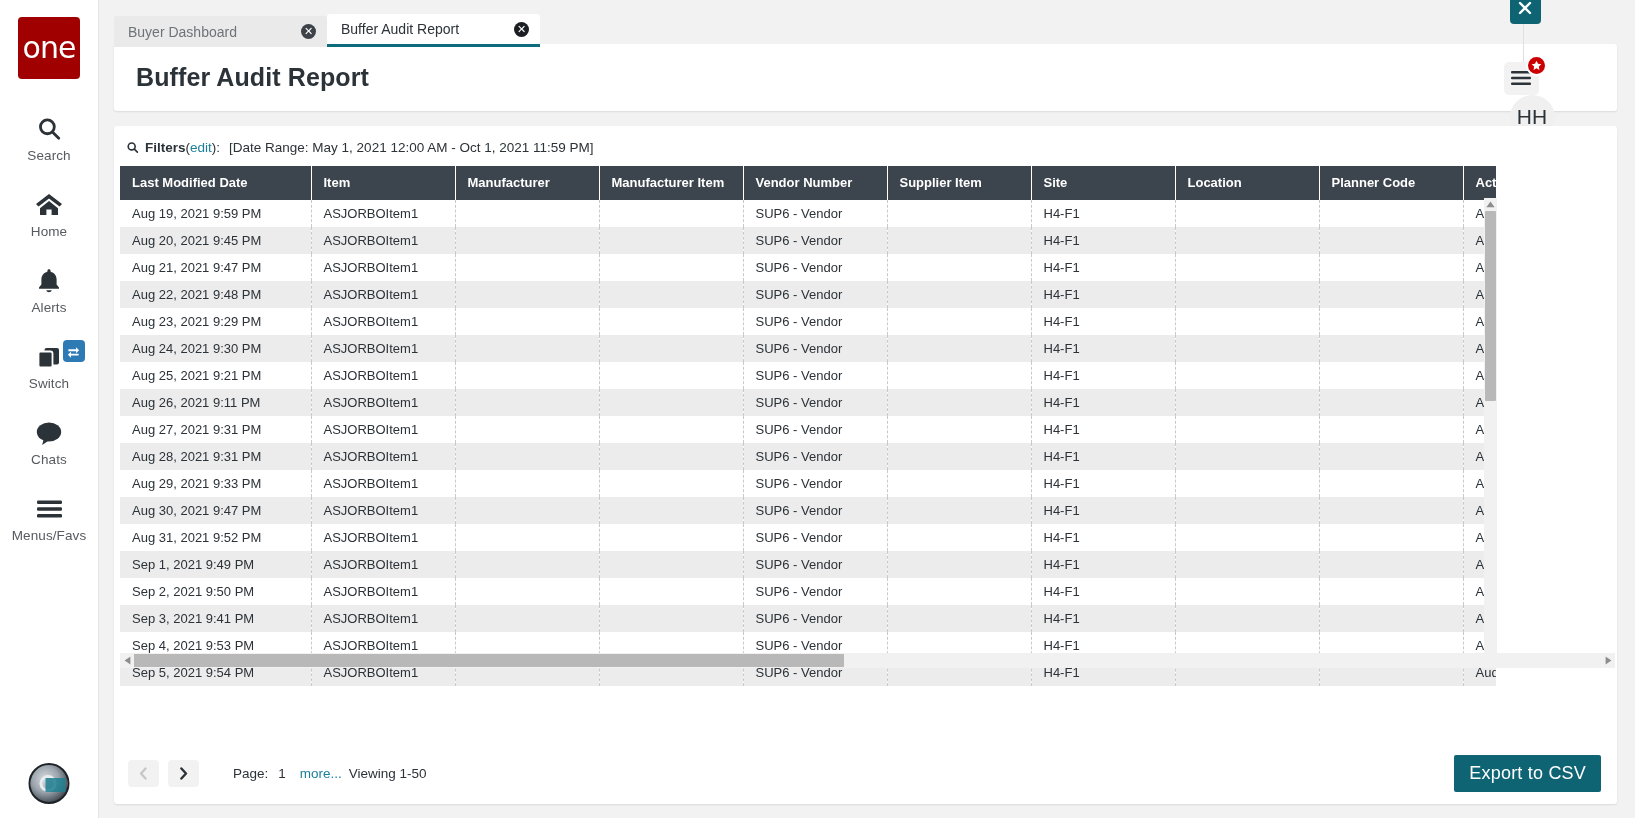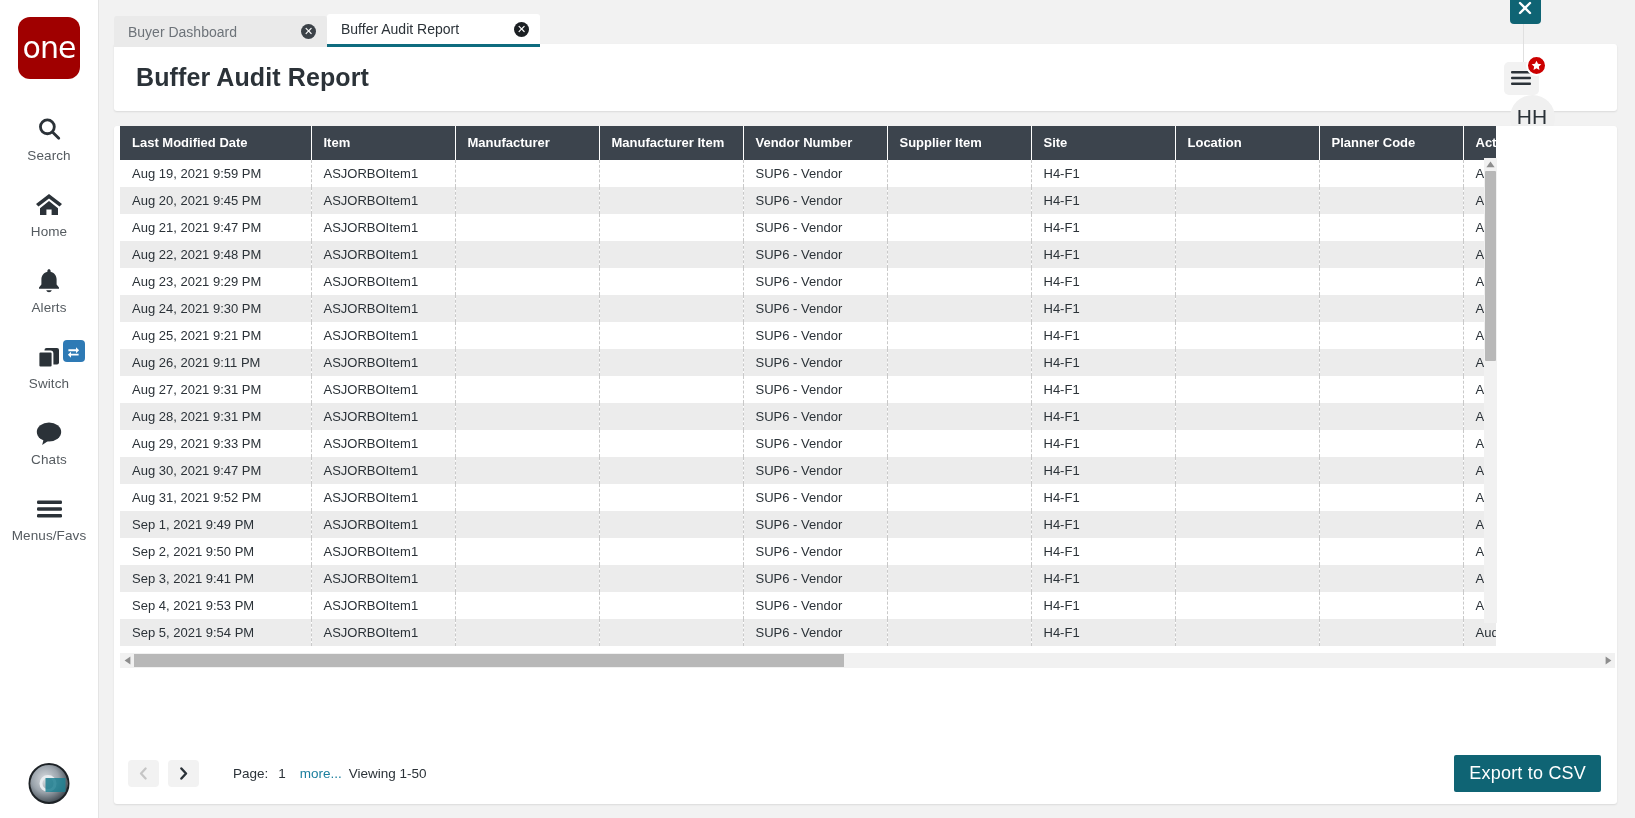--- a/index.html
+++ b/index.html
@@ -12,21 +12,21 @@
 
   
   .sidebar {
     width: 99px; height: 818px; background: #ffffff;
     display: flex; flex-direction: column; align-items: center;
     position: relative; flex: 0 0 99px;
     border-right: 1px solid #e4e4e4;
   }
   .logo {
     width: 62px; height: 62px; margin-top: 17px;
-    background: #a00000; border-radius: 12px;
+    background: #a00000; border-radius: 4px;
     display:flex; align-items:center; justify-content:center;
   }
   .logo-text {
     color: #fff; font-size: 30px; font-weight: 400;
     letter-spacing: -1px; font-family: "DejaVu Sans", sans-serif;
     line-height: 1;
   }
   .nav { margin-top: 26px; width: 100%; display:flex; flex-direction:column; align-items:center; }
   .nav-item {
     width: 99px; padding: 9px 0 9px 0; margin-bottom: 9px;
@@ -360,20 +360,33 @@
             <svg width="13" height="9" viewBox="0 0 13 9" fill="none" stroke="#2b3238" stroke-width="2.4" stroke-linecap="round" stroke-linejoin="round">
               <polyline points="1.5,1.8 6.5,6.8 11.5,1.8"></polyline>
             </svg>
           </span>
         </div>
       </div>
     </div>
 
     <div class="content-card">
 
+      <div class="filters">
+        <span class="fa-search">
+          <svg width="13" height="13" viewBox="0 0 24 24" fill="none" stroke="#2b3238" stroke-width="3">
+            <circle cx="10.5" cy="10" r="6.4"></circle>
+              <line x1="15.4" y1="15" x2="21" y2="20.6" stroke-linecap="round"></line>
+          </svg>
+        </span>
+        <b>Filters</b>
+        <span>(</span>
+          <span class="edit">edit</span>
+          <span>):</span>
+        <span class="range">[Date Range: May 1, 2021 12:00 AM - Oct 1, 2021 11:59 PM]</span>
+      </div>
 
       <div class="table-wrap">
         <table>
           <colgroup>
             <col style="width:191px">
               <col style="width:144px">
               <col style="width:144px">
             <col style="width:144px">
               <col style="width:144px">
               <col style="width:144px">

